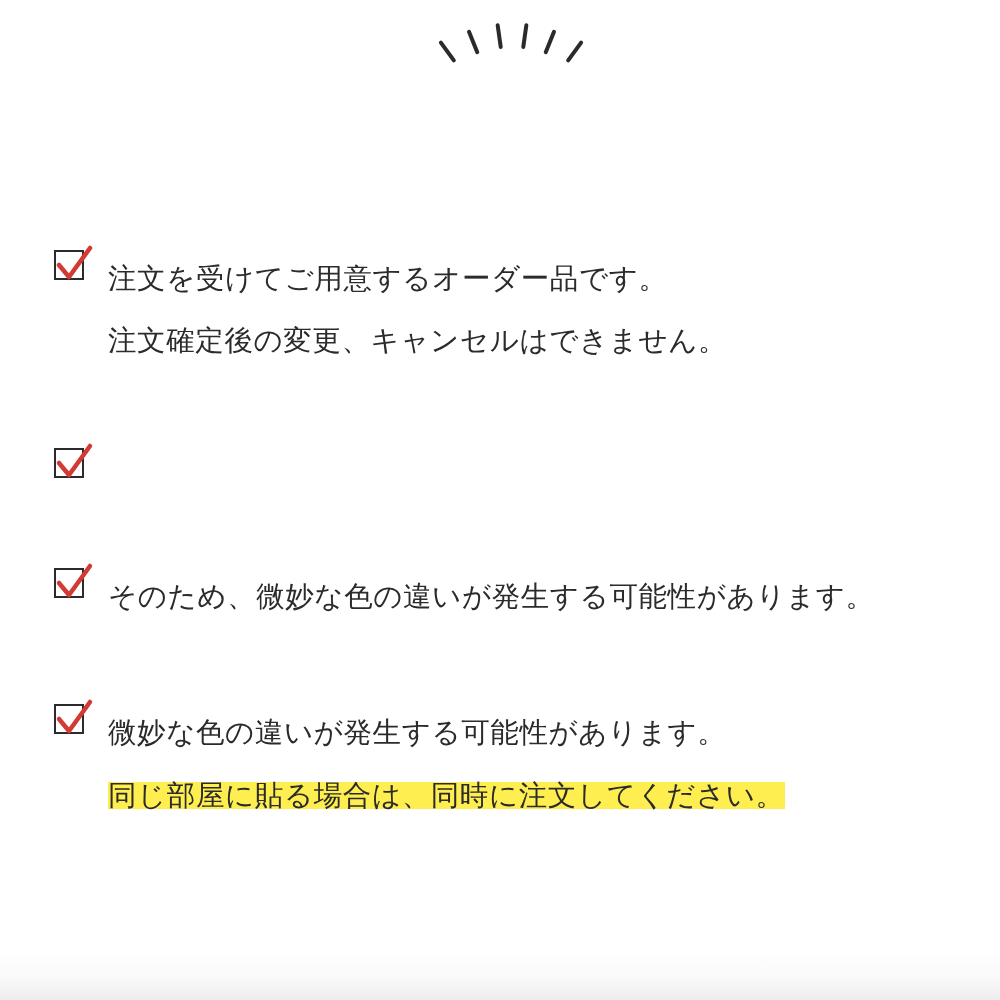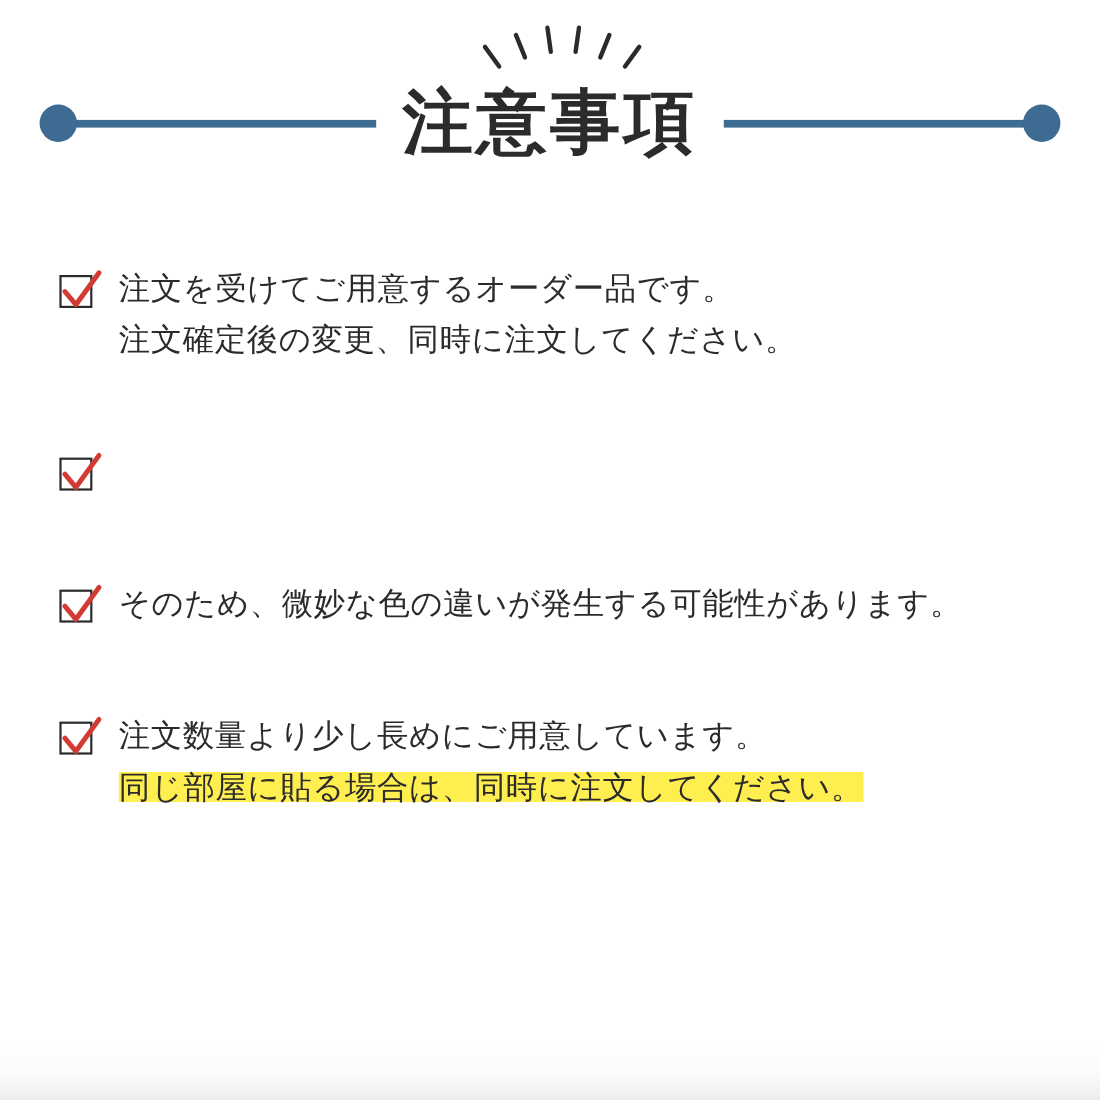--- a/index.html
+++ b/index.html
@@ -123,21 +123,21 @@
   }
 
   .lines {
     font-size: 28.5px;
     line-height: 1.62;
     letter-spacing: 0.6px;
     font-weight: 500;
     color: #2b2b2b;
   }
 
-  .line { white-space: nowrap; }
+  .line { white-space: nowrap; margin-top: 16px; }
 
   .hl {
     background: linear-gradient(transparent 8%, #ffee4f 8%, #ffee4f 92%, transparent 92%);
   }
 
   
   .bottom-edge {
     position: absolute;
     left: 0;
     right: 0;
@@ -154,44 +154,35 @@
 
   <div class="sparks">
     <div class="spark" style="left:453px; top:18px; height:26px; transform: rotate(-36deg);"></div>
     <div class="spark" style="left:476px; top:10px; height:26px; transform: rotate(-22deg);"></div>
     <div class="spark" style="left:499px; top:5px;  height:26px; transform: rotate(-8deg);"></div>
     <div class="spark" style="left:521px; top:5px;  height:26px; transform: rotate(8deg);"></div>
     <div class="spark" style="left:543px; top:10px; height:26px; transform: rotate(22deg);"></div>
     <div class="spark" style="left:565px; top:18px; height:26px; transform: rotate(36deg);"></div>
   </div>
 
-  <div class="title-row">
-    <div class="rule left">
-      <span class="dot"></span>
-    </div>
-    <h1 class="page-title">注意事項</h1>
-    <div class="rule right">
-      <span class="dot"></span>
-    </div>
-  </div>
 
 </div>
 
 <div class="notes">
 
   <div class="note">
     <div class="check">
       <span class="box"></span>
       <svg viewBox="0 0 40 40" aria-hidden="true">
         <path d="M7 19 L17 31 L38 2" fill="none" stroke="#d13b34" stroke-width="4.5" stroke-linecap="round" stroke-linejoin="round"></path>
       </svg>
     </div>
     <div class="lines">
       <div class="line"><span>注文を受けてご用意するオーダー品です。</span></div>
-      <div class="line"><span>注文確定後の変更、同時に注文してください。</span></div>
+      <div class="line"><span>注文確定後の変更、キャンセルはできません。</span></div>
     </div>
   </div>
 
   <div class="note">
     <div class="check">
       <span class="box"></span>
       <svg viewBox="0 0 40 40" aria-hidden="true">
         <path d="M7 19 L17 31 L38 2" fill="none" stroke="#d13b34" stroke-width="4.5" stroke-linecap="round" stroke-linejoin="round"></path>
       </svg>
     </div>
@@ -210,20 +201,20 @@
   </div>
 
   <div class="note">
     <div class="check">
       <span class="box"></span>
       <svg viewBox="0 0 40 40" aria-hidden="true">
         <path d="M7 19 L17 31 L38 2" fill="none" stroke="#d13b34" stroke-width="4.5" stroke-linecap="round" stroke-linejoin="round"></path>
       </svg>
     </div>
     <div class="lines">
-      <div class="line"><span>注文数量より少し長めにご用意しています。</span></div>
+      <div class="line"><span>微妙な色の違いが発生する可能性があります。</span></div>
       <div class="line"><span class="hl">同じ部屋に貼る場合は、同時に注文してください。</span></div>
     </div>
   </div>
 
 </div>
 
 <div class="bottom-edge"></div>
 
 </body></html>

